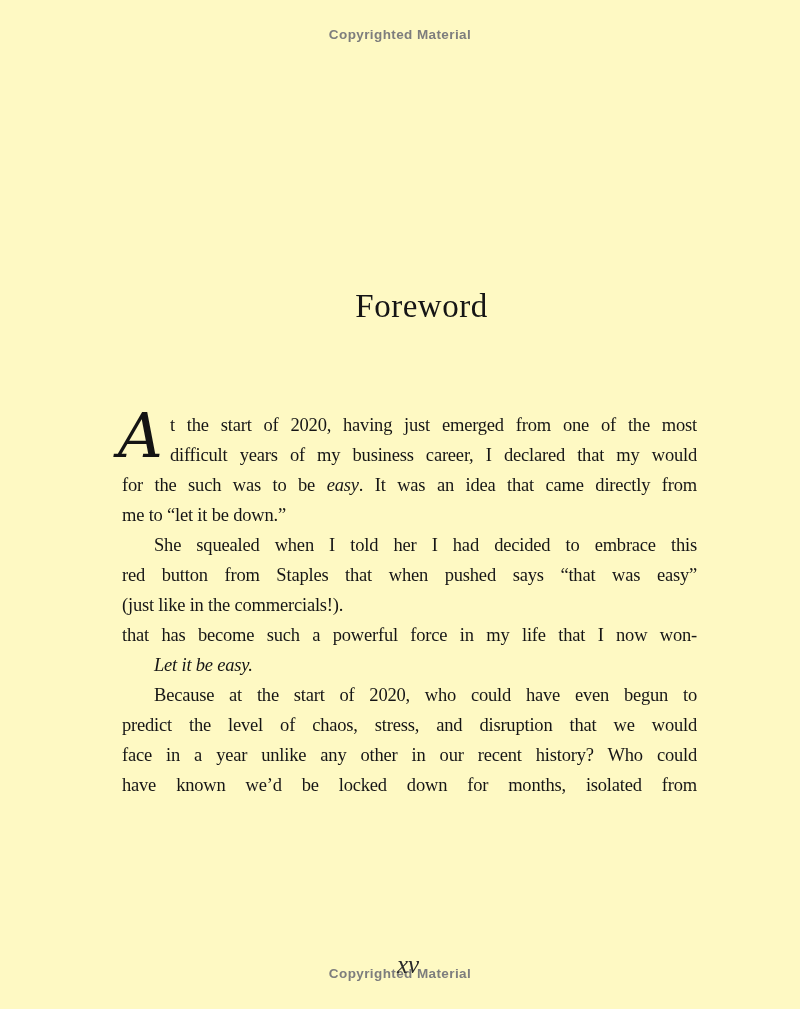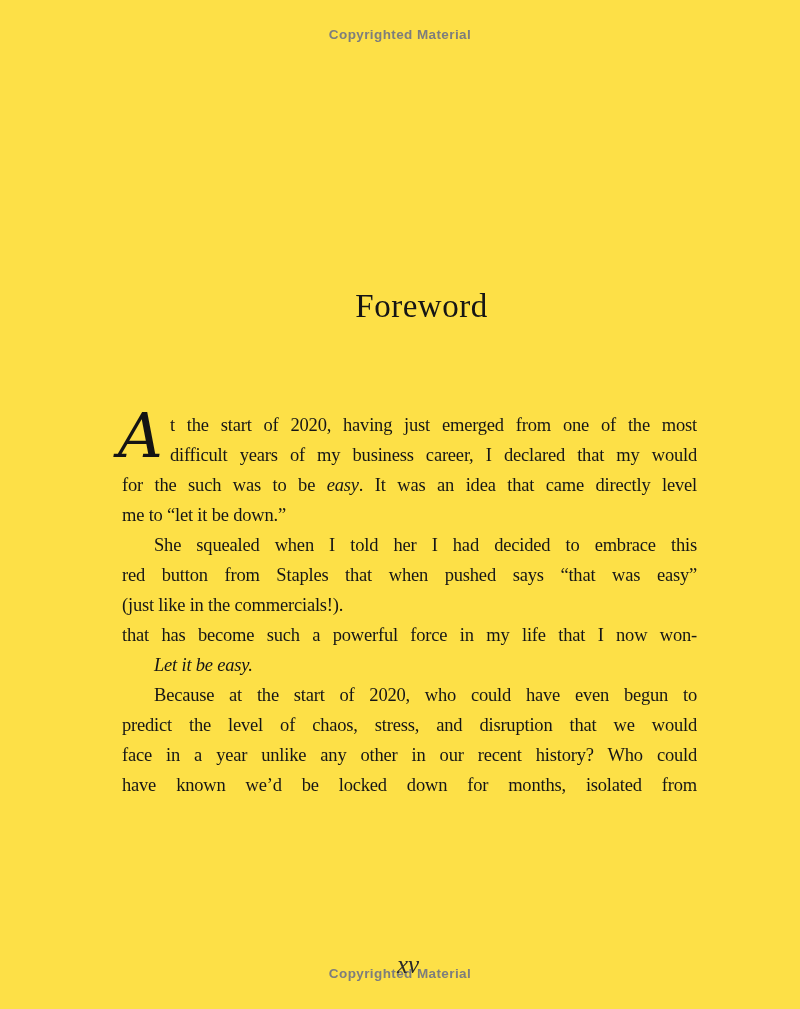--- a/index.html
+++ b/index.html
@@ -1,20 +1,20 @@
 <!DOCTYPE html>
 <html><head>
 <meta charset="utf-8">
 <style>
   html, body { margin: 0; padding: 0; background: #ffffff; }
   .page {
     position: relative;
     width: 800px;
     height: 1009px;
-    background: #fde047;
+    background: #fef9c3;
     overflow: hidden;
     font-family: "Liberation Serif", serif;
   }
   .notice {
     position: absolute;
     left: 0;
     width: 100%;
     text-align: center;
     font-family: "Liberation Sans", sans-serif;
     font-weight: bold;
@@ -88,21 +88,21 @@
 
   <div class="notice notice-top">Copyrighted Material</div>
 
   <h1 class="heading">Foreword</h1>
 
   <div class="body-block">
     <span class="dropcap">A</span>
     <div id="paragraphs">
         <div class="line dropcap-indent"><span>t the start of 2020, having just emerged from one of the most</span></div>
         <div class="line dropcap-indent"><span>difficult years of my business career, I declared that my would</span></div>
-        <div class="line"><span>for the such was to be </span><span class="em">easy</span><span>. It was an idea that came directly level</span></div>
+        <div class="line"><span>for the such was to be </span><span class="em">easy</span><span>. It was an idea that came directly from</span></div>
         <div class="line last-line"><span>me to “let it be down.”</span></div>
         <div class="line para-indent"><span>She squealed when I told her I had decided to embrace this</span></div>
         <div class="line"><span>red button from Staples that when pushed says “that was easy”</span></div>
         <div class="line last-line"><span>(just like in the commercials!).</span></div>
         <div class="line"><span>that has become such a powerful force in my life that I now won-</span></div>
         <div class="line para-indent last-line"><span class="em">Let it be easy.</span></div>
         <div class="line para-indent"><span>Because at the start of 2020, who could have even begun to</span></div>
         <div class="line"><span>predict the level of chaos, stress, and disruption that we would</span></div>
         <div class="line"><span>face in a year unlike any other in our recent history? Who could</span></div>
         <div class="line"><span>have known we’d be locked down for months, isolated from</span></div>

